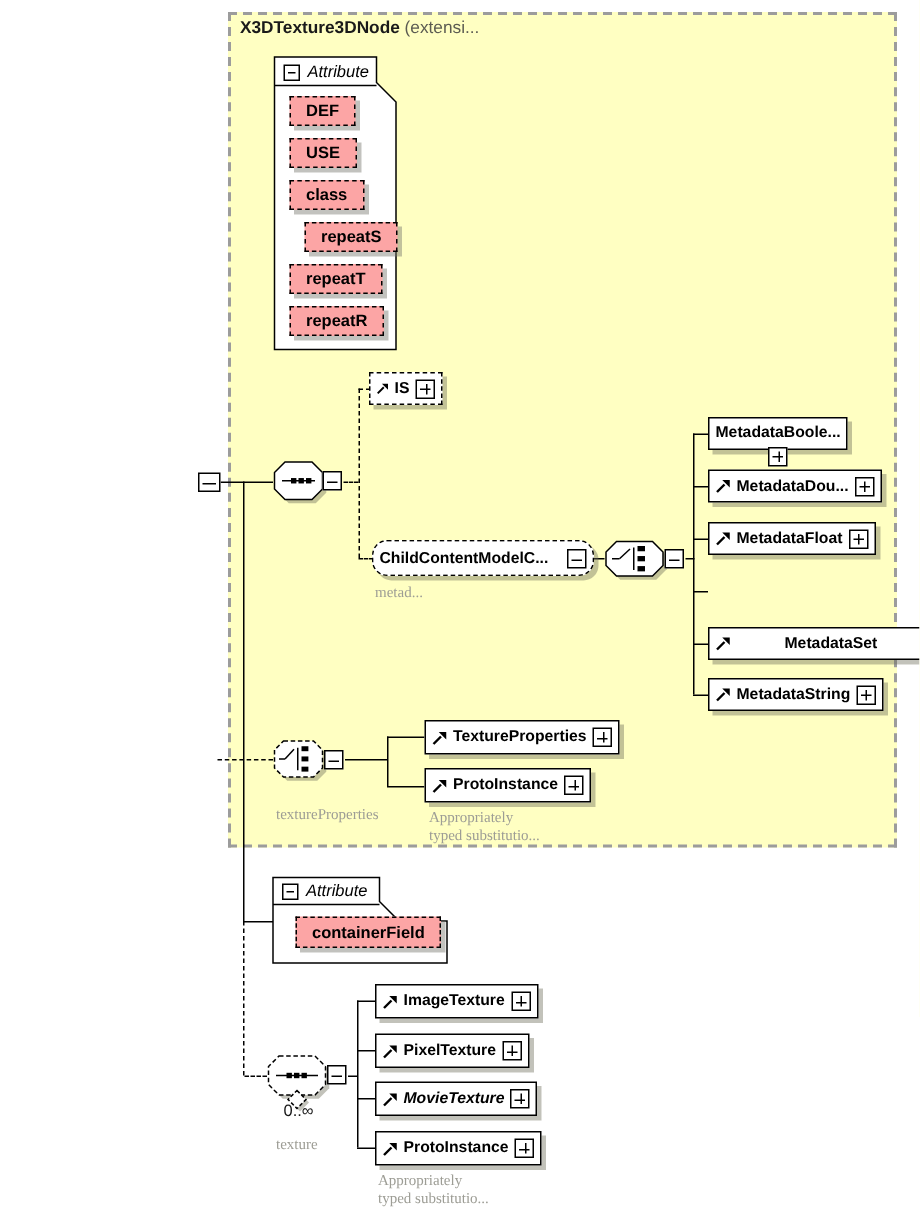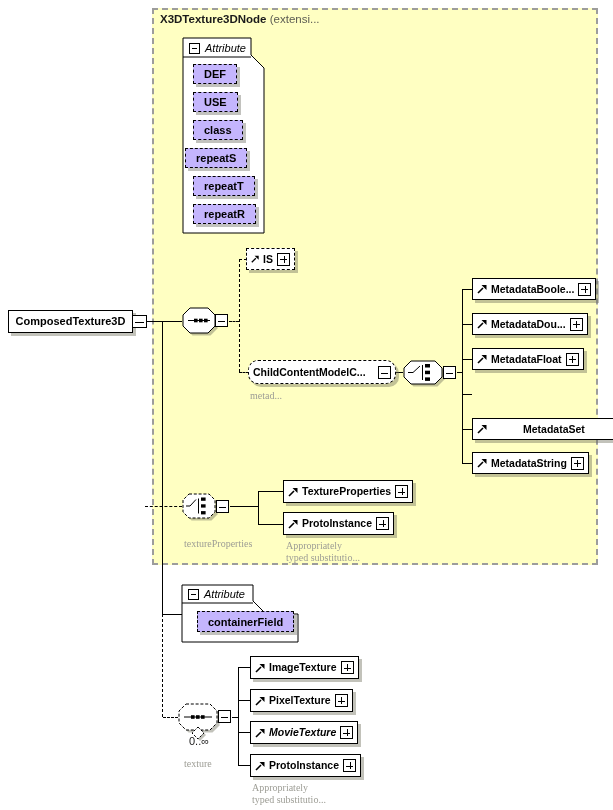--- a/index.html
+++ b/index.html
@@ -22,21 +22,21 @@
   .el{position:absolute;display:flex;align-items:center;gap:4px;height:22px;
       padding:0 4px;background:#fff;border:1px solid #000;box-sizing:border-box;
       font-weight:bold;font-size:10.5px;white-space:nowrap;
       box-shadow:3px 3px 0 rgba(110,110,90,.42);}
   .el.dashed{border-style:dashed;}
   .el .lbl{line-height:1;}
   .round{border-radius:10px;}
 
   
   .attr{position:absolute;display:flex;align-items:center;justify-content:center;height:20px;
-        padding:0 10px;background:#c4b5fd;border:1px dashed #000;box-sizing:border-box;
+        padding:0 10px;background:#fca5a5;border:1px dashed #000;box-sizing:border-box;
         font-weight:bold;font-size:11px;white-space:nowrap;
         box-shadow:3px 3px 0 rgba(120,120,110,.45);}
 
   
   .pmbox{position:relative;width:13px;height:13px;background:#fff;border:1px solid #000;
          box-sizing:border-box;flex-shrink:0;}
   .pmbox::before{content:"";position:absolute;left:2px;right:2px;top:50%;height:1px;background:#000;}
   .pmbox.plus::after{content:"";position:absolute;top:2px;bottom:2px;left:50%;width:1px;background:#000;}
   .pmbox.abs{position:absolute;}
   .pmbox.sm{width:11px;height:11px;}
@@ -102,33 +102,30 @@
   </div>
   <div class="attr" style="left:193px;top:64px;">
       <span>DEF</span>
     </div>
   <div class="attr" style="left:193px;top:92px;">
       <span>USE</span>
     </div>
   <div class="attr" style="left:193px;top:120px;">
       <span>class</span>
     </div>
-  <div class="attr" style="left:185px;top:148px;text-align:center;">
+  <div class="attr" style="left:203px;top:148px;text-align:center;">
       <span>repeatS</span>
     </div>
   <div class="attr" style="left:193px;top:176px;">
       <span>repeatT</span>
     </div>
   <div class="attr" style="left:193px;top:204px;">
       <span>repeatR</span>
     </div>
 
-  <div class="el" style="left:8px;top:310px;width:125px;height:23px;justify-content:center;font-size:11px;">
-    <span class="lbl">ComposedTexture3D</span>
-  </div>
   <span class="pmbox abs" style="left:132px;top:315px;width:15px;"></span>
 
   <div class="octa" style="left:182px;top:307px;">
     <svg width="38" height="31" viewBox="0 0 38 31">
       <path d="M8,1 H26 L33,8 V19 L26,26 H8 L1,19 V8 Z" transform="translate(2.5,2.5)" fill="rgba(110,110,90,.42)" stroke="none"></path>
       <path d="M8,1 H26 L33,8 V19 L26,26 H8 L1,19 V8 Z" fill="#fff" stroke="#000"></path>
       <line x1="6" y1="13.5" x2="28" y2="13.5" stroke="#000"></line>
       <rect x="12" y="11.7" width="3.6" height="3.6" fill="#000"></rect>
       <rect x="17" y="11.7" width="3.6" height="3.6" fill="#000"></rect>
       <rect x="22" y="11.7" width="3.6" height="3.6" fill="#000"></rect>
@@ -158,21 +155,21 @@
       <line x1="5" y1="12.5" x2="10" y2="12.5" stroke="#000"></line>
       <line x1="10" y1="12.5" x2="17" y2="6" stroke="#000"></line>
       <line x1="19.5" y1="5" x2="19.5" y2="20" stroke="#000"></line>
       <rect x="22" y="4" width="5" height="3.5" fill="#000"></rect>
       <rect x="22" y="10.7" width="5" height="3.5" fill="#000"></rect>
       <rect x="22" y="17.4" width="5" height="3.5" fill="#000"></rect>
     </svg>
   </div>
   <span class="pmbox abs" style="left:443px;top:366px;"></span>
 
-  <div class="el" style="left:472px;top:278px;">
+  <div class="el" style="left:472px;top:278px;flex-direction:column;">
     <svg width="10" height="10" viewBox="0 0 10 10">
         <line x1="1" y1="9" x2="6" y2="4" stroke="#000" stroke-width="1.6"></line>
         <polygon points="4.5,1 9.5,1 9.5,6" fill="#000"></polygon>
       </svg>
     <span class="lbl">MetadataBoole...</span>
     <span class="pmbox plus"></span>
   </div>
   <div class="el" style="left:472px;top:313px;">
     <svg width="10" height="10" viewBox="0 0 10 10">
         <line x1="1" y1="9" x2="6" y2="4" stroke="#000" stroke-width="1.6"></line>

